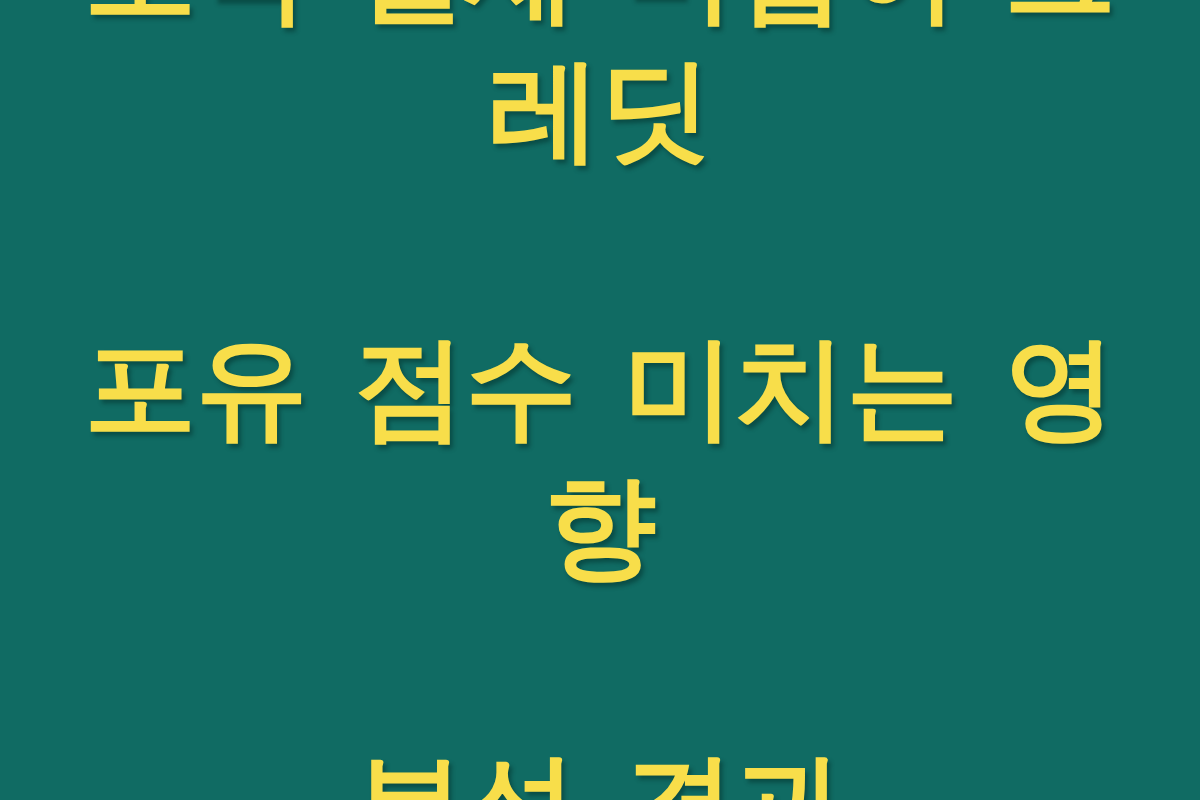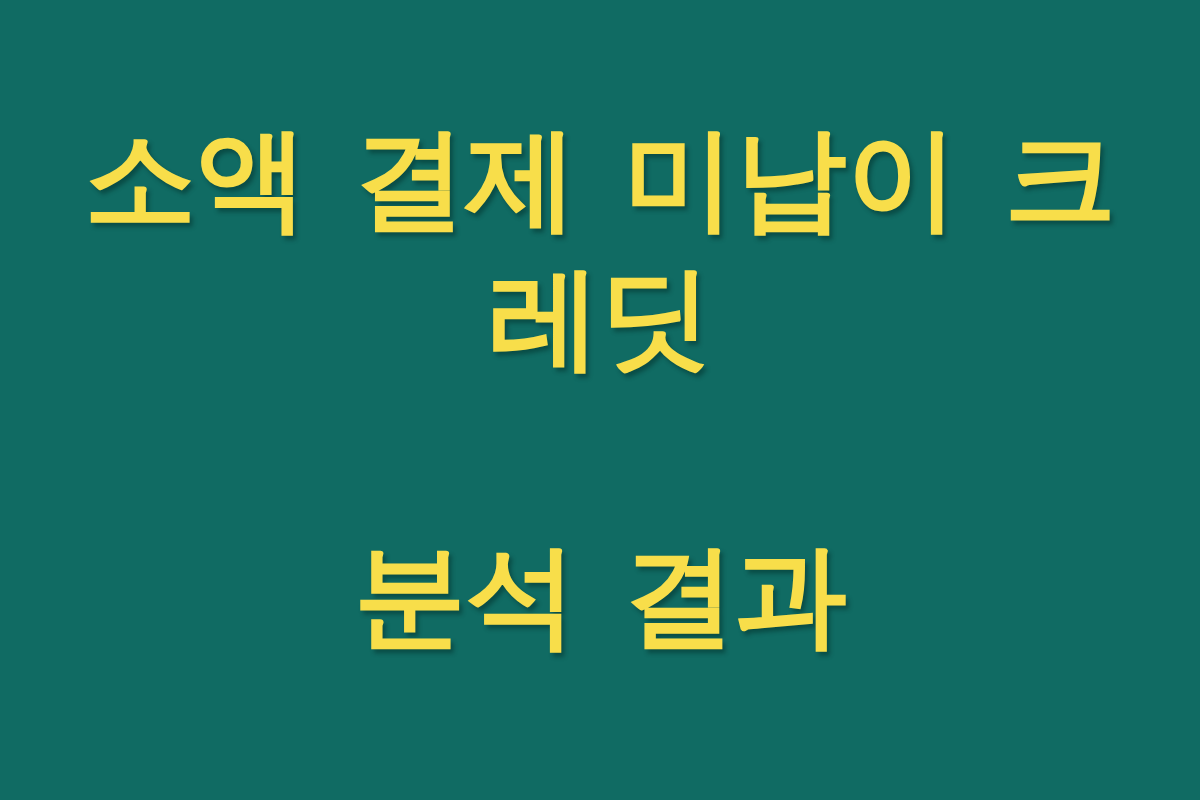--- a/index.html
+++ b/index.html
@@ -48,16 +48,17 @@
     display: block;
   }
 </style>
 </head>
 <body>
 
 <div id="poster" style="background: rgb(16, 107, 99);">
 
   <h1 id="headline" style="color: rgb(248, 222, 74); text-shadow: rgba(0, 40, 36, 0.45) 3px 4px 4px;">
     <span class="line">소액 결제 미납이 크레딧</span>
+    <span class="line">포유 점수 미치는 영향</span>
     <span class="line">분석 결과</span>
   </h1>
 
 </div>
 
 </body></html>

